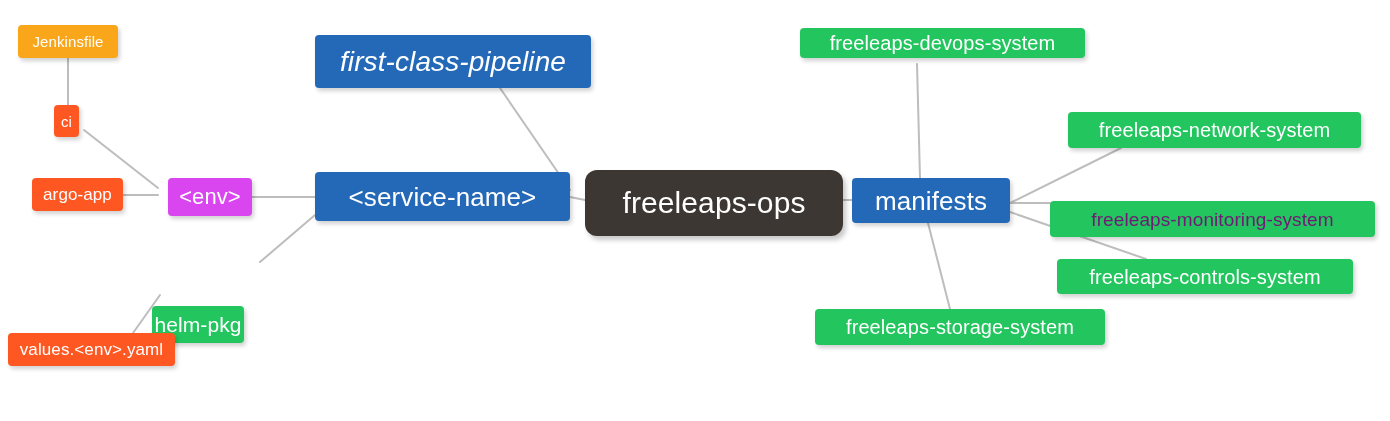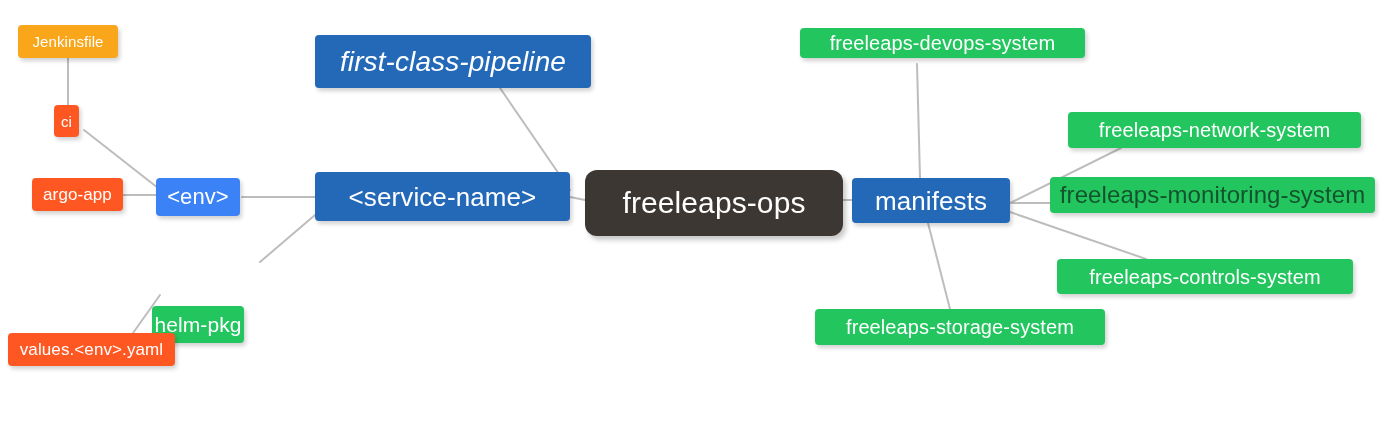--- a/index.html
+++ b/index.html
@@ -71,21 +71,21 @@
     </div>
     <div class="node" style="left: 315px; top: 172px; width: 255px; height: 49px; background: rgb(35, 105, 183); color: rgb(255, 255, 255); font-size: 26px;">
       <span>&lt;service-name&gt;</span>
     </div>
     <div class="node" style="left: 852px; top: 178px; width: 158px; height: 45px; background: rgb(35, 105, 183); color: rgb(255, 255, 255); font-size: 26px;">
       <span>manifests</span>
     </div>
     <div class="node" style="left: 315px; top: 35px; width: 276px; height: 53px; background: rgb(35, 105, 183); color: rgb(255, 255, 255); font-size: 28px; font-style: italic;">
       <span>first-class-pipeline</span>
     </div>
-    <div class="node" style="left: 156px; top: 178px; width: 84px; height: 38px; background: #3b82f6; color: rgb(255, 255, 255); font-size: 22px;">
+    <div class="node" style="left: 168px; top: 178px; width: 84px; height: 38px; background: #d946ef; color: rgb(255, 255, 255); font-size: 22px;">
       <span>&lt;env&gt;</span>
     </div>
     <div class="node" style="left: 152px; top: 258px; width: 92px; height: 37px; background: rgb(34, 197, 94); color: rgb(255, 255, 255); font-size: 21px; margin-top: 48px;">
       <span>helm-pkg</span>
     </div>
     <div class="node" style="left: 18px; top: 25px; width: 100px; height: 33px; background: rgb(250, 166, 26); color: rgb(255, 255, 255); font-size: 15px;">
       <span>Jenkinsfile</span>
     </div>
     <div class="node" style="left: 54px; top: 105px; width: 25px; height: 32px; background: rgb(255, 87, 34); color: rgb(255, 255, 255); font-size: 15px;">
       <span>ci</span>
@@ -95,21 +95,21 @@
     </div>
     <div class="node" style="left: 8px; top: 333px; width: 167px; height: 33px; background: rgb(255, 87, 34); color: rgb(255, 255, 255); font-size: 17px;">
       <span>values.&lt;env&gt;.yaml</span>
     </div>
     <div class="node" style="left: 800px; top: 28px; width: 285px; height: 30px; background: rgb(34, 197, 94); color: rgb(255, 255, 255); font-size: 20px;">
       <span>freeleaps-devops-system</span>
     </div>
     <div class="node" style="left: 1055px; top: 112px; width: 293px; height: 36px; background: rgb(34, 197, 94); color: rgb(255, 255, 255); font-size: 20px; margin-left: 13px;">
       <span>freeleaps-network-system</span>
     </div>
-    <div class="node" style="left: 1050px; top: 177px; width: 325px; height: 36px; background: rgb(34, 197, 94); color: #14532d; font-size: 24px;">
+    <div class="node" style="left: 1050px; top: 201px; width: 325px; height: 36px; background: rgb(34, 197, 94); color: #701a75; font-size: 19px;">
       <span>freeleaps-monitoring-system</span>
     </div>
     <div class="node" style="left: 1057px; top: 259px; width: 296px; height: 35px; background: rgb(34, 197, 94); color: rgb(255, 255, 255); font-size: 20px;">
       <span>freeleaps-controls-system</span>
     </div>
     <div class="node" style="left: 815px; top: 309px; width: 290px; height: 36px; background: rgb(34, 197, 94); color: rgb(255, 255, 255); font-size: 20px;">
       <span>freeleaps-storage-system</span>
     </div>
   </div>
 

